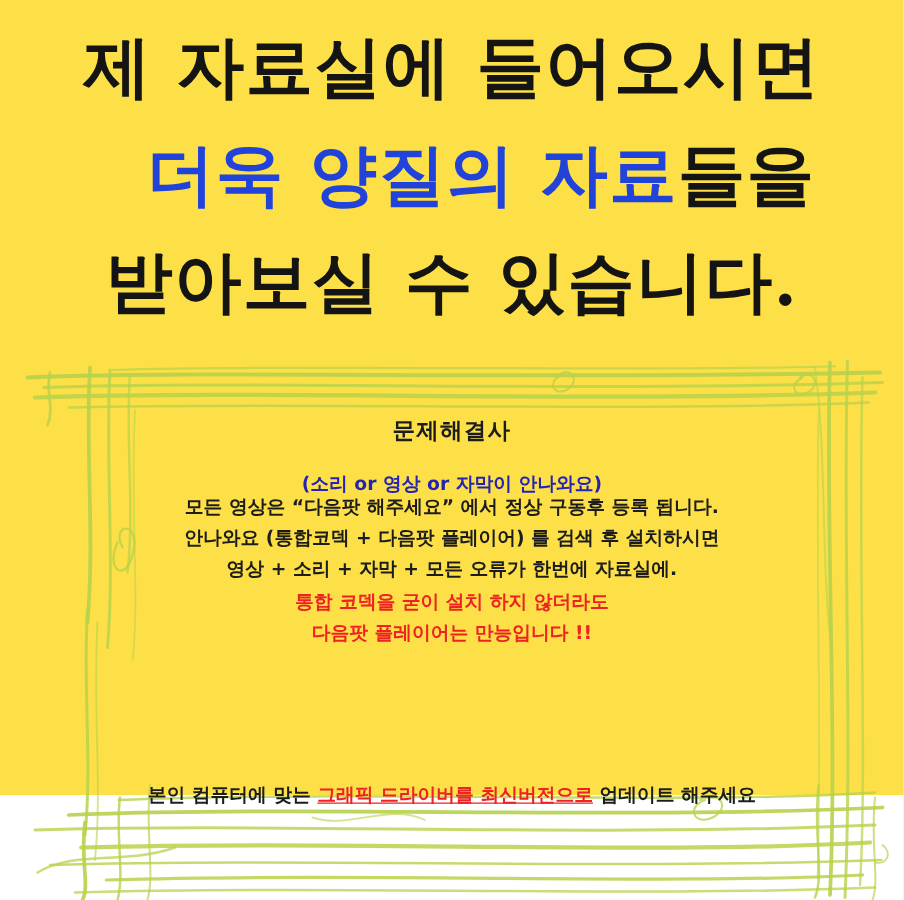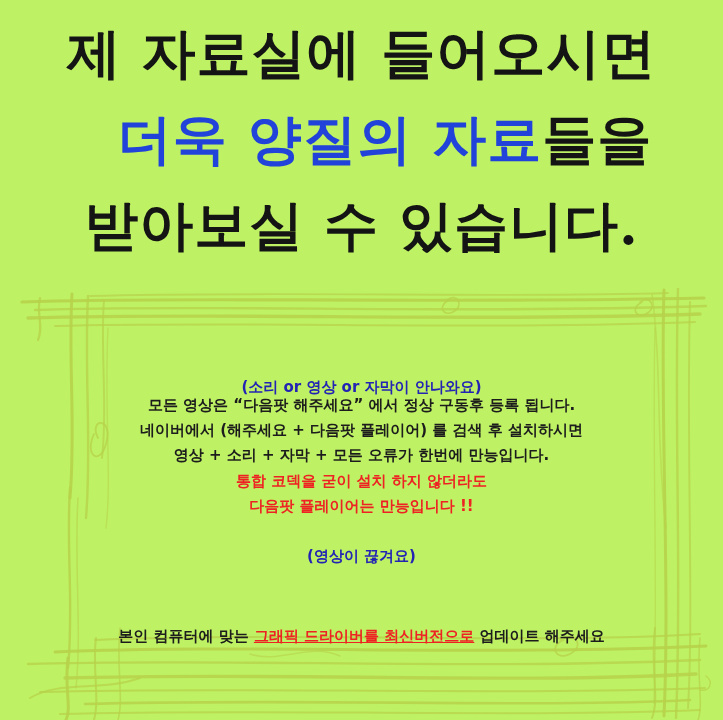--- a/index.html
+++ b/index.html
@@ -5,22 +5,22 @@
   html, body { margin: 0; padding: 0; }
   body {
     width: 723px; height: 720px;
     background: #ffffff;
     overflow: hidden;
     font-family: "DejaVu Sans", sans-serif;
     position: relative;
   }
   .canvas {
     position: absolute; top: 0; left: 0;
-    width: 723px; height: 720px;
-    background: #bef264;
+    width: 723px; height: 636px;
+    background: #fde047;
   }
 
   
   .hero {
     position: absolute; top: 10px; left: 0; right: 0;
     text-align: center;
     font-family: "DejaVu Serif", serif;
     font-size: 54px;
     font-weight: 600;
     color: #141414;
@@ -108,28 +108,28 @@
       <path d="M28 376 C220 370 480 382 700 372" stroke-width="2.4" opacity="0.8"></path>
       <path d="M65 390 C280 384 520 396 696 386" stroke-width="3.4" opacity="0.85"></path>
       <path d="M40 404 C240 398 500 408 705 400" stroke-width="2.0" opacity="0.8"></path>
       <path d="M85 416 C300 410 540 420 690 412" stroke-width="2.6" opacity="0.85"></path>
       <path d="M60 426 C260 420 510 430 700 422" stroke-width="2.0" opacity="0.75"></path>
       <path d="M560 352 c14 -10 26 6 10 14 c-14 7 -22 -8 -6 -14" stroke-width="1.6" opacity="0.8"></path>
       <path d="M250 366 c30 10 60 -12 90 2" stroke-width="1.5" opacity="0.6"></path>
       <path d="M655 340 C650 380 660 410 652 430" stroke-width="2.0" opacity="0.8"></path>
     </svg>
 
+    <div class="pline title" style="top:48px">문제해결사</div>
 
     <div class="pline blue" style="top:90px">(소리 or 영상 or 자막이 안나와요)</div>
 
     <div class="pline" style="top:108px">모든 영상은  “다음팟 해주세요”  에서 정상 구동후 등록 됩니다.</div>
-    <div class="pline" style="top:133px">네이버에서 (해주세요 + 다음팟 플레이어) 를 검색 후 설치하시면</div>
-    <div class="pline" style="top:158px">영상 + 소리 + 자막 + 모든 오류가 한번에 만능입니다.</div>
+    <div class="pline" style="top:133px">안나와요 (통합코덱 + 다음팟 플레이어) 를 검색 후 설치하시면</div>
+    <div class="pline" style="top:158px">영상 + 소리 + 자막 + 모든 오류가 한번에 자료실에.</div>
 
     <div class="pline red" style="top:184px">통합 코덱을 굳이 설치 하지 않더라도</div>
     <div class="pline red" style="top:209px">다음팟 플레이어는 만능입니다 !!</div>
 
-    <div class="pline blue" style="top:259px">(영상이 끊겨요)</div>
 
 
     <div class="pline" style="top:339px"><span>본인 컴퓨터에 맞는 </span><span class="seg-red">그래픽 드라이버를 최신버전으로</span><span> 업데이트 해주세요</span></div>
   </div>
 </div>
 
 </body></html>

